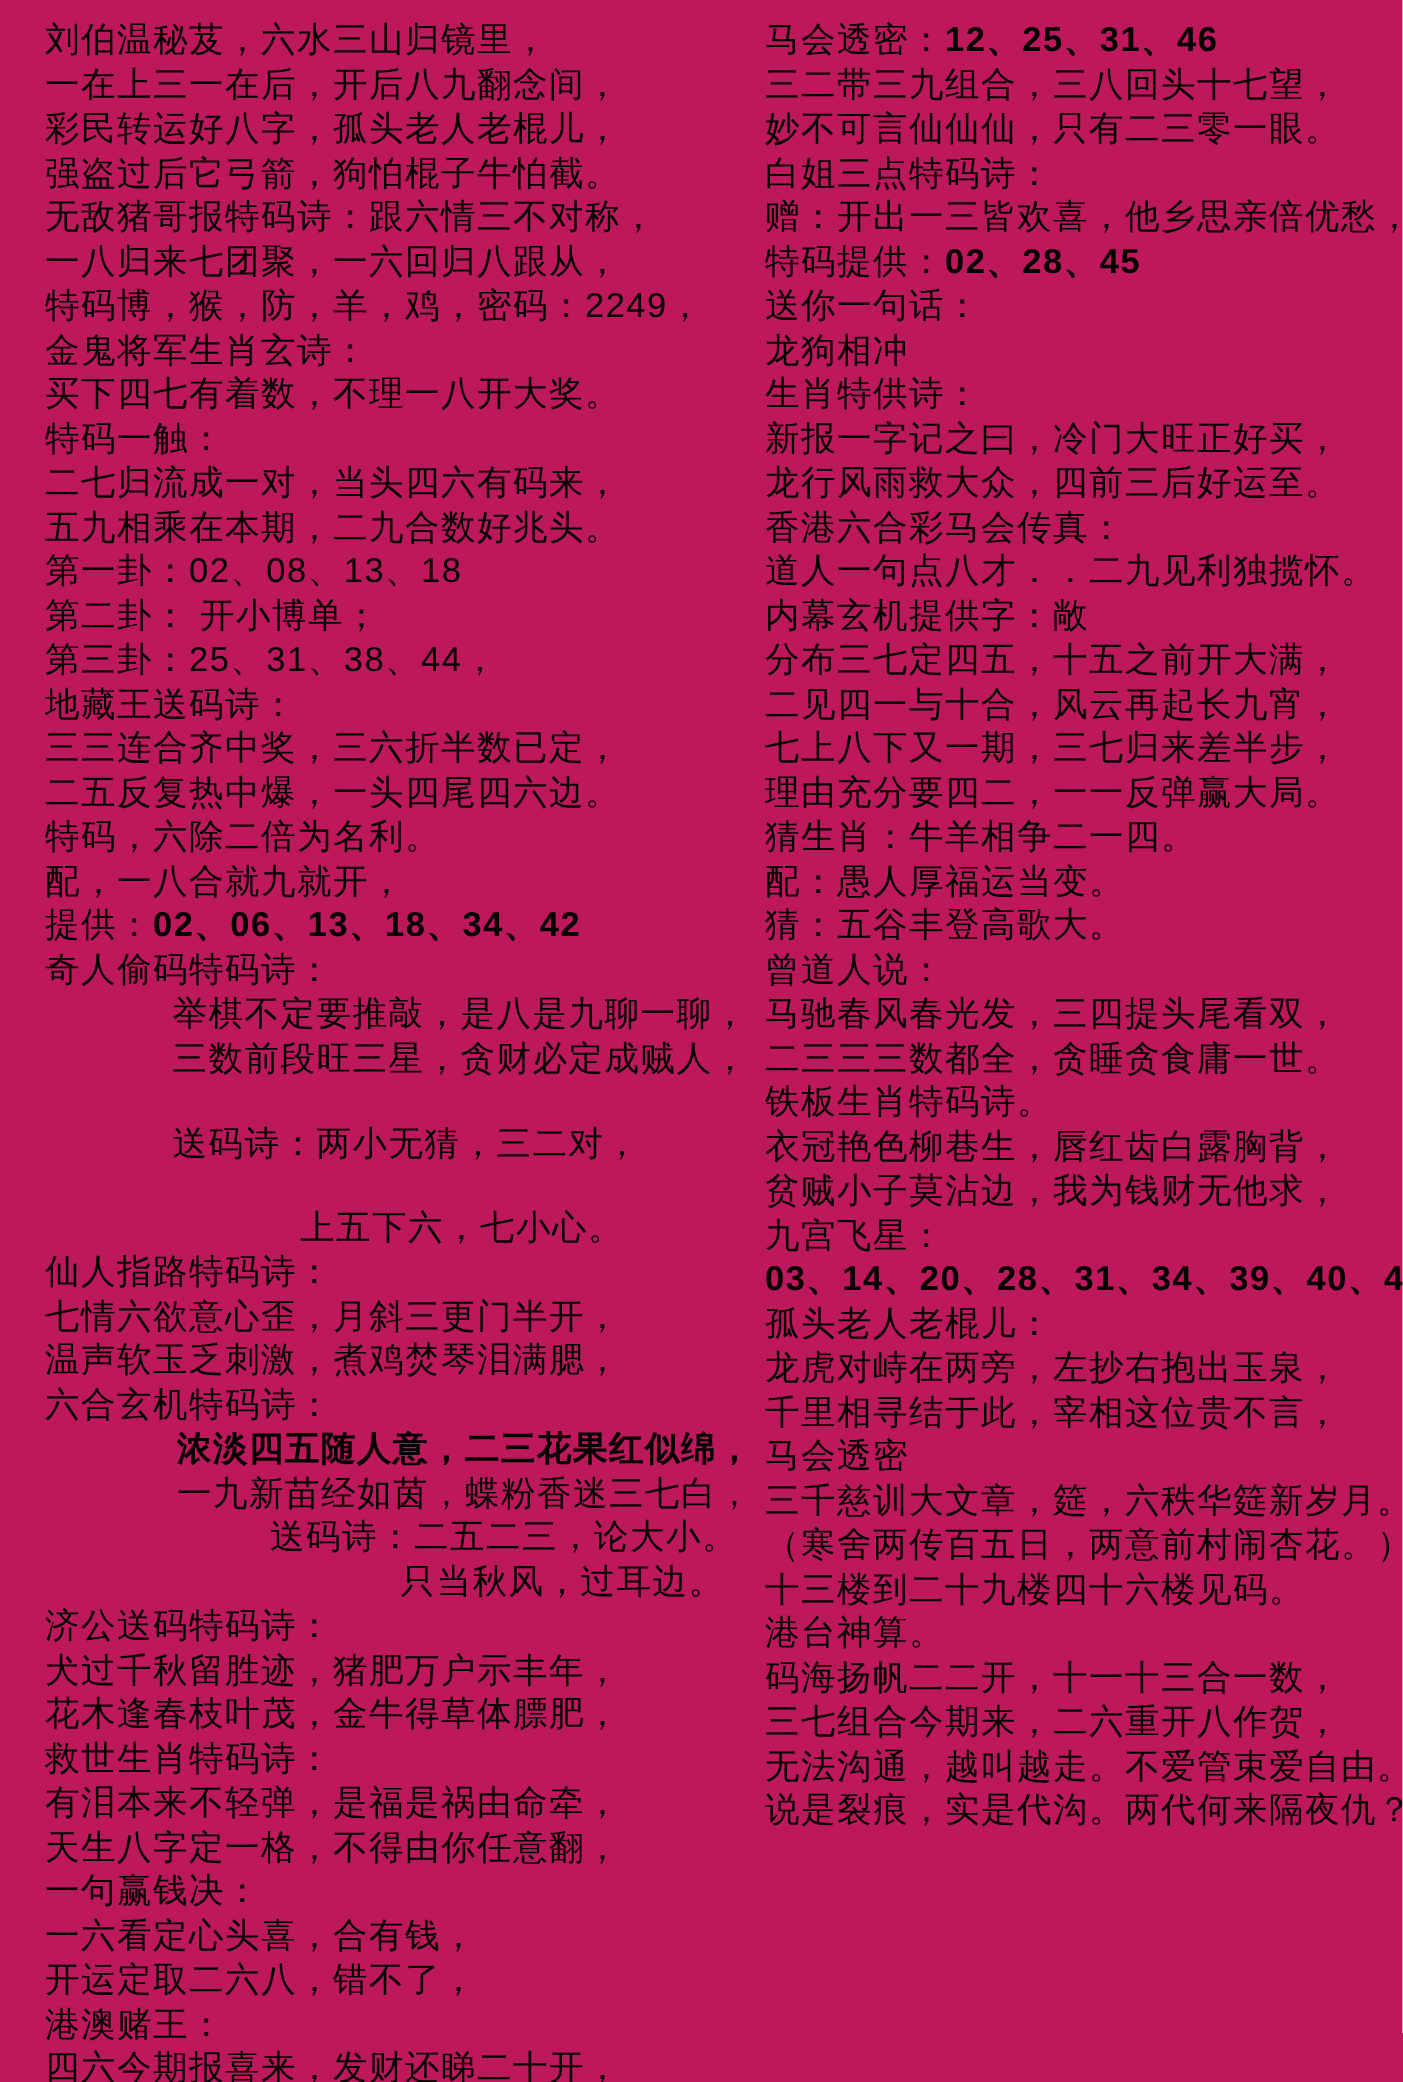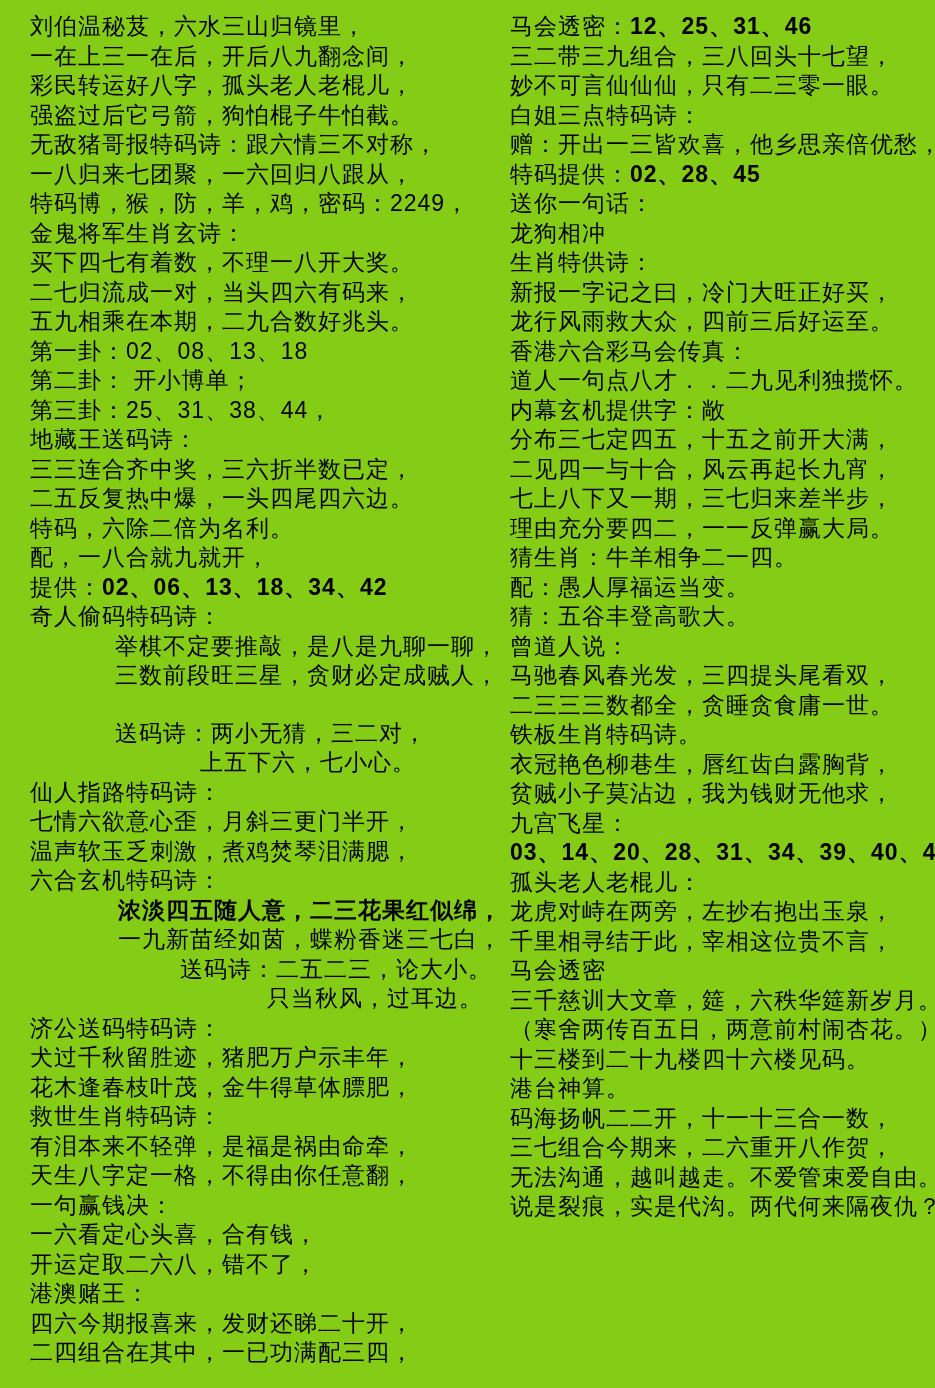--- a/index.html
+++ b/index.html
@@ -4,21 +4,21 @@
 <style>
   html, body {
     margin: 0;
     padding: 0;
     background: #ffffff;
   }
   .page {
     position: relative;
     width: 935px;
     height: 1388px;
-    background: #84cc16;
+    background: #be185d;
     color: #000000;
     font-family: "Liberation Sans", sans-serif;
     overflow: hidden;
   }
   .col {
     position: absolute;
     top: 12px;
   }
   .col-left {
     left: 30px;
@@ -47,36 +47,37 @@
   <div class="col col-left" id="col-left">
       <div class="line"><span>刘伯温秘芨，六水三山归镜里，</span></div>
       <div class="line"><span>一在上三一在后，开后八九翻念间，</span></div>
       <div class="line"><span>彩民转运好八字，孤头老人老棍儿，</span></div>
       <div class="line"><span>强盗过后它弓箭，狗怕棍子牛怕截。</span></div>
       <div class="line"><span>无敌猪哥报特码诗：跟六情三不对称，</span></div>
       <div class="line"><span>一八归来七团聚，一六回归八跟从，</span></div>
       <div class="line"><span>特码博，猴，防，羊，鸡，密码：2249，</span></div>
       <div class="line"><span>金鬼将军生肖玄诗：</span></div>
       <div class="line"><span>买下四七有着数，不理一八开大奖。</span></div>
+      <div class="line"><span>特码一触：</span></div>
       <div class="line"><span>二七归流成一对，当头四六有码来，</span></div>
       <div class="line"><span>五九相乘在本期，二九合数好兆头。</span></div>
       <div class="line"><span>第一卦：02、08、13、18</span></div>
       <div class="line"><span>第二卦：  开小博单；</span></div>
       <div class="line"><span>第三卦：25、31、38、44，</span></div>
       <div class="line"><span>地藏王送码诗：</span></div>
       <div class="line"><span>三三连合齐中奖，三六折半数已定，</span></div>
       <div class="line"><span>二五反复热中爆，一头四尾四六边。</span></div>
       <div class="line"><span>特码，六除二倍为名利。</span></div>
       <div class="line"><span>配，一八合就九就开，</span></div>
       <div class="line"><span>提供：</span><span class="num-bold">02、06、13、18、34、42</span></div>
       <div class="line"><span>奇人偷码特码诗：</span></div>
       <div class="line" style="padding-left: 85px;"><span>举棋不定要推敲，是八是九聊一聊，</span></div>
       <div class="line" style="padding-left: 85px;"><span>三数前段旺三星，贪财必定成贼人，</span></div>
       <div class="line" style="padding-left: 85px; margin-top: 28px;"><span>送码诗：两小无猜，三二对，</span></div>
-      <div class="line" style="padding-left: 170px;"><span>上五下六，七小心。</span></div>
+      <div class="line" style="padding-left: 170px; margin-top: 26px;"><span>上五下六，七小心。</span></div>
       <div class="line"><span>仙人指路特码诗：</span></div>
       <div class="line"><span>七情六欲意心歪，月斜三更门半开，</span></div>
       <div class="line"><span>温声软玉乏刺激，煮鸡焚琴泪满腮，</span></div>
       <div class="line"><span>六合玄机特码诗：</span></div>
       <div class="line" style="padding-left: 88px; font-weight: bold;"><span>浓淡四五随人意，二三花果红似绵，</span></div>
       <div class="line" style="padding-left: 88px;"><span>一九新苗经如茵，蝶粉香迷三七白，</span></div>
       <div class="line" style="padding-left: 150px;"><span>送码诗：二五二三，论大小。</span></div>
       <div class="line" style="padding-left: 237px;"><span>只当秋风，过耳边。</span></div>
       <div class="line"><span>济公送码特码诗：</span></div>
       <div class="line"><span>犬过千秋留胜迹，猪肥万户示丰年，</span></div>

